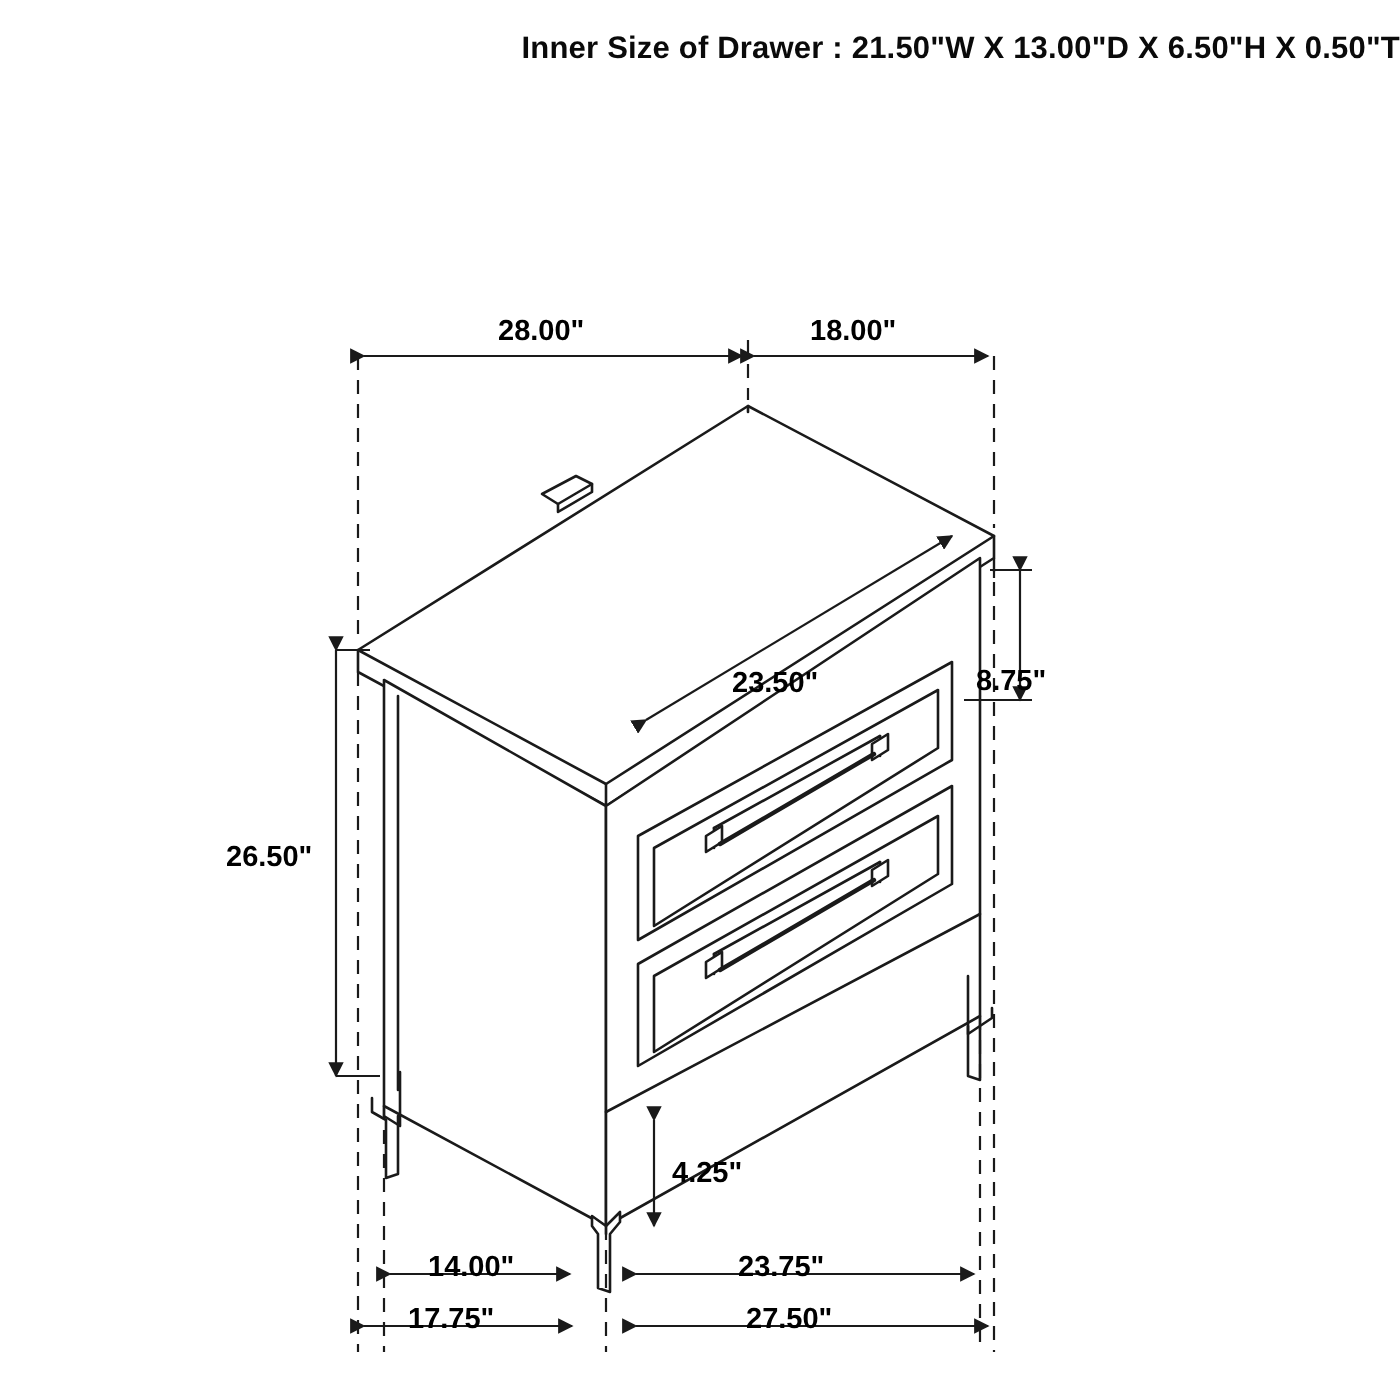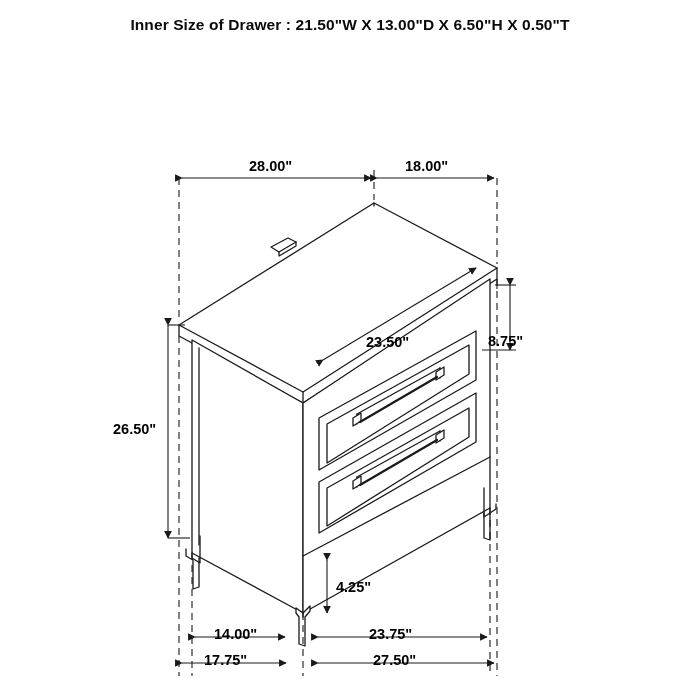--- a/index.html
+++ b/index.html
@@ -18,21 +18,21 @@
   #stage {
     position: relative;
     width: 700px;
     height: 700px;
   }
   .title {
     position: absolute;
     top: 16px;
     left: 0;
     width: 700px;
-    text-align: center;
+    text-align: right;
     font-size: 15.5px;
     font-weight: bold;
     letter-spacing: 0.1px;
     color: #0a0a0a;
   }
   svg.diagram {
     position: absolute;
     top: 0;
     left: 0;
     width: 700px;

